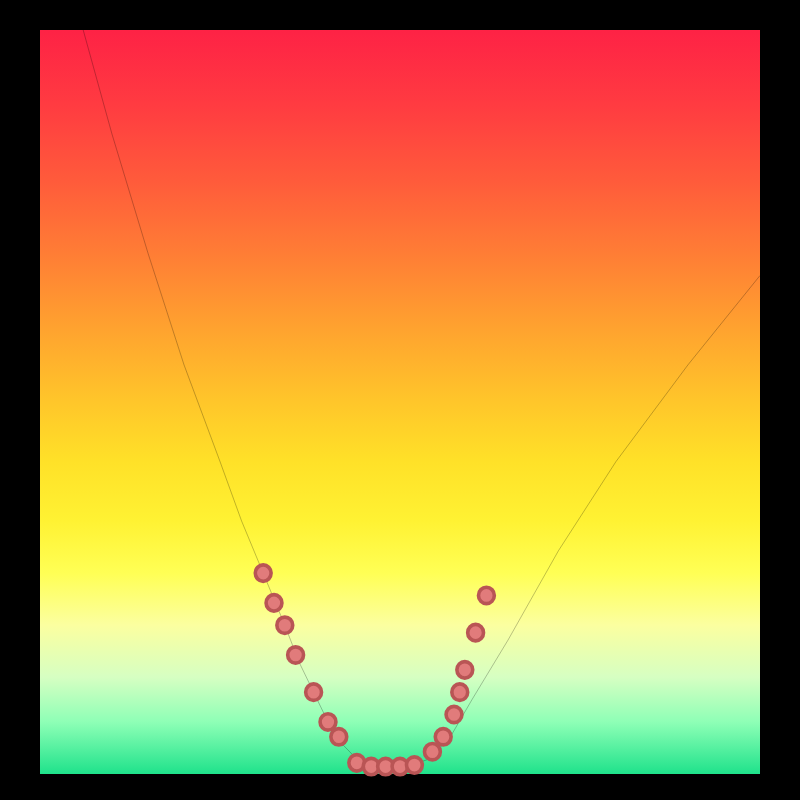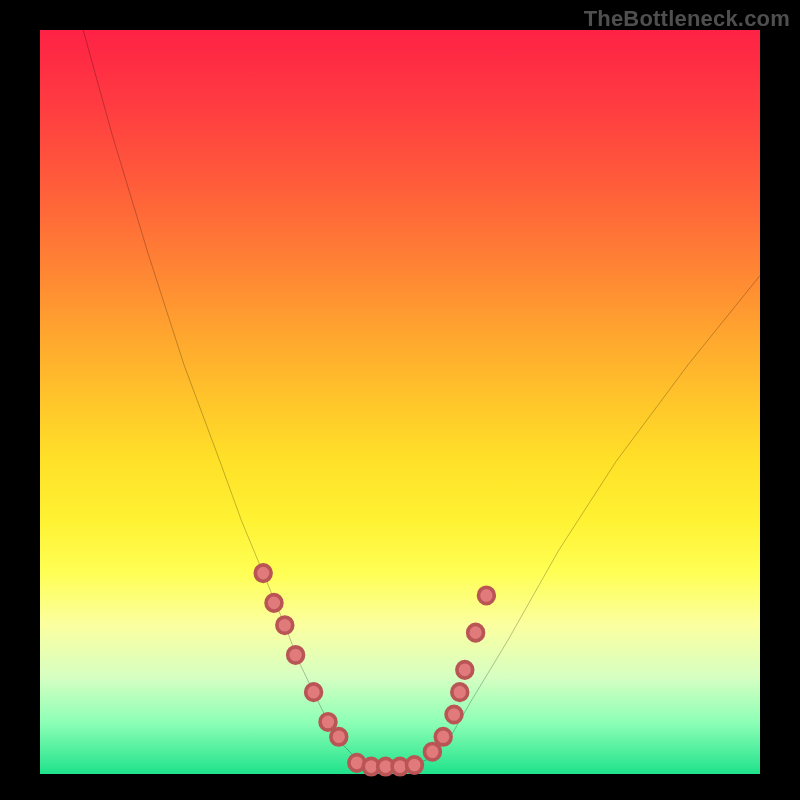--- a/index.html
+++ b/index.html
@@ -60,21 +60,20 @@
   .dot {
     fill: #e17b7b;
     stroke: #b95555;
     stroke-width: 0.5;
   }
 </style>
 </head>
 <body>
 
 <div class="frame">
-  <div class="watermark">TheBottleneck.com</div>
 
   <div class="plot-area">
     <svg class="curve" viewBox="0 0 100 100" preserveAspectRatio="none">
       <path fill="none" stroke="#000" stroke-width="0.25" vector-effect="non-scaling-stroke" d="M6.00 0.00 L10.00 14.00 L15.00 30.00 L20.00 45.00 L25.00 58.00 L28.00 66.00 L31.00 73.00 L34.00 80.00 L36.00 85.00 L38.00 89.00 L40.00 93.00 L42.00 96.00 L44.00 98.00 L46.00 99.00 L48.00 99.00 L51.00 99.00 L54.00 98.00 L57.00 95.00 L60.00 90.00 L65.00 82.00 L72.00 70.00 L80.00 58.00 L90.00 45.00 L100.00 33.00"></path>
       <g>
           <circle class="dot" cx="31" cy="73" r="1.1"></circle>
           <circle class="dot" cx="32.5" cy="77" r="1.1"></circle>
           <circle class="dot" cx="34" cy="80" r="1.1"></circle>
           <circle class="dot" cx="35.5" cy="84" r="1.1"></circle>
           <circle class="dot" cx="38" cy="89" r="1.1"></circle>

